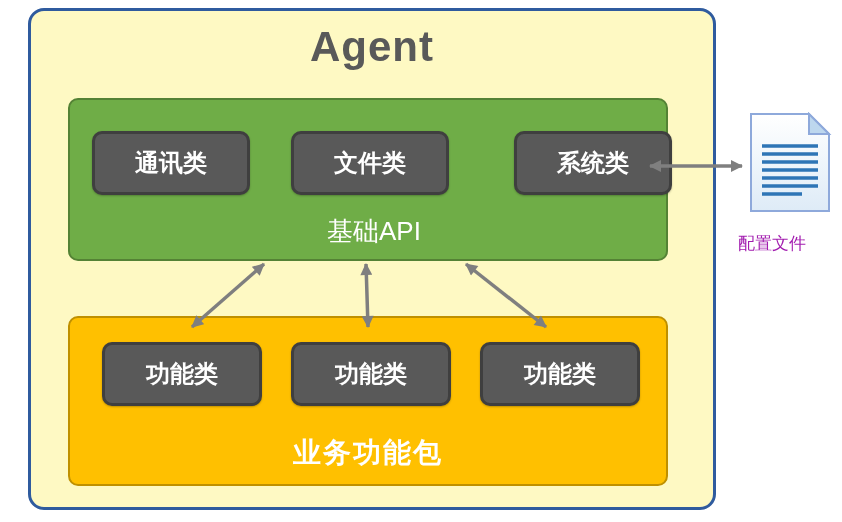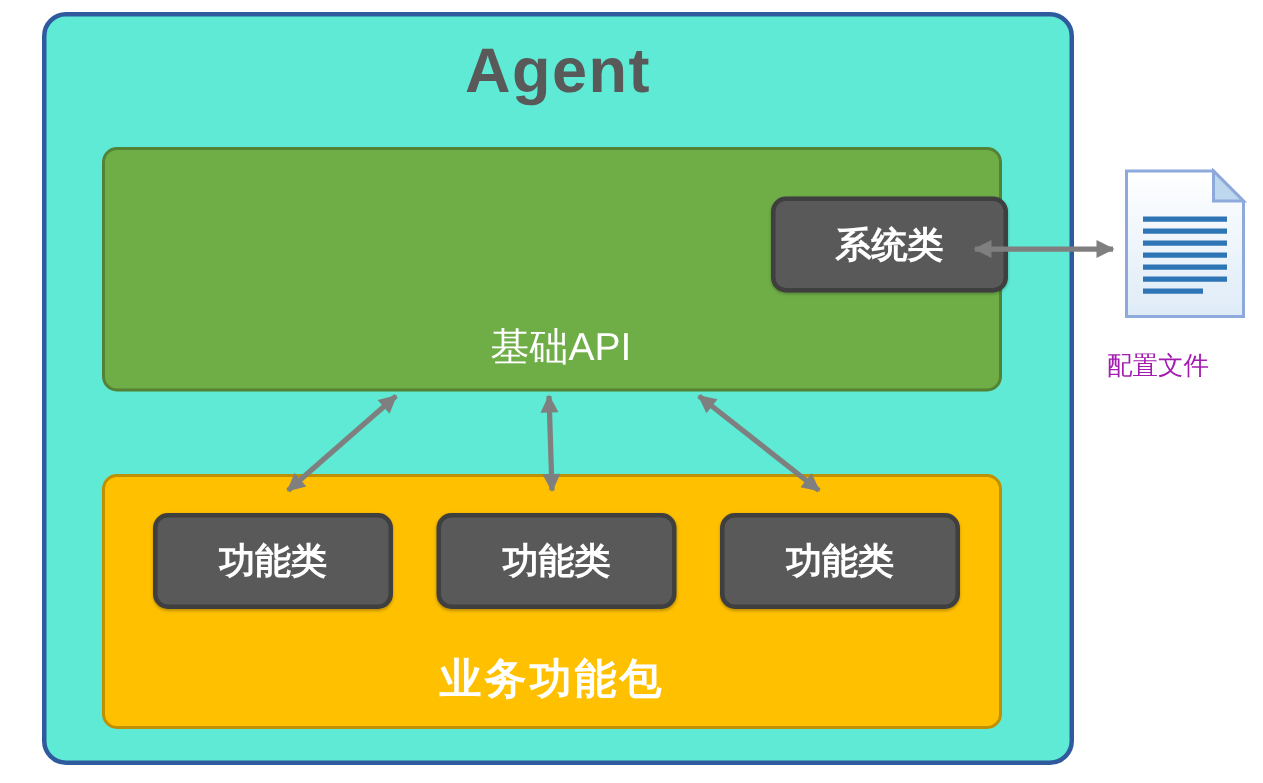--- a/index.html
+++ b/index.html
@@ -8,21 +8,21 @@
     width: 842px;
     height: 522px;
     background: #ffffff;
     font-family: "Liberation Sans", "DejaVu Sans", sans-serif;
     overflow: hidden;
   }
   .agent-box {
     position: absolute;
     left: 28px; top: 8px;
     width: 688px; height: 502px;
-    background: #5eead4;
+    background: #fef9c3;
     border: 3px solid #2F5B9E;
     border-radius: 16px;
     box-sizing: border-box;
     padding-left: 28px;
   }
   .agent-title {
     position: absolute;
     left: 0; right: 0; top: 12px;
     text-align: center;
     font-size: 42px;
@@ -107,20 +107,22 @@
 </style>
 </head>
 <body>
 
 <div class="canvas">
 
   <div class="agent-box">
     <div class="agent-title">Agent</div>
 
     <div class="layer api-layer">
+      <div class="gray-box api-box-0">通讯类</div>
+      <div class="gray-box api-box-1">文件类</div>
       <div class="gray-box api-box-2">系统类</div>
       <div class="api-label">基础API</div>
     </div>
 
     <div class="layer business-layer">
       <div class="gray-box biz-box-0">功能类</div>
       <div class="gray-box biz-box-1">功能类</div>
       <div class="gray-box biz-box-2">功能类</div>
       <div class="business-label">业务功能包</div>
     </div>

